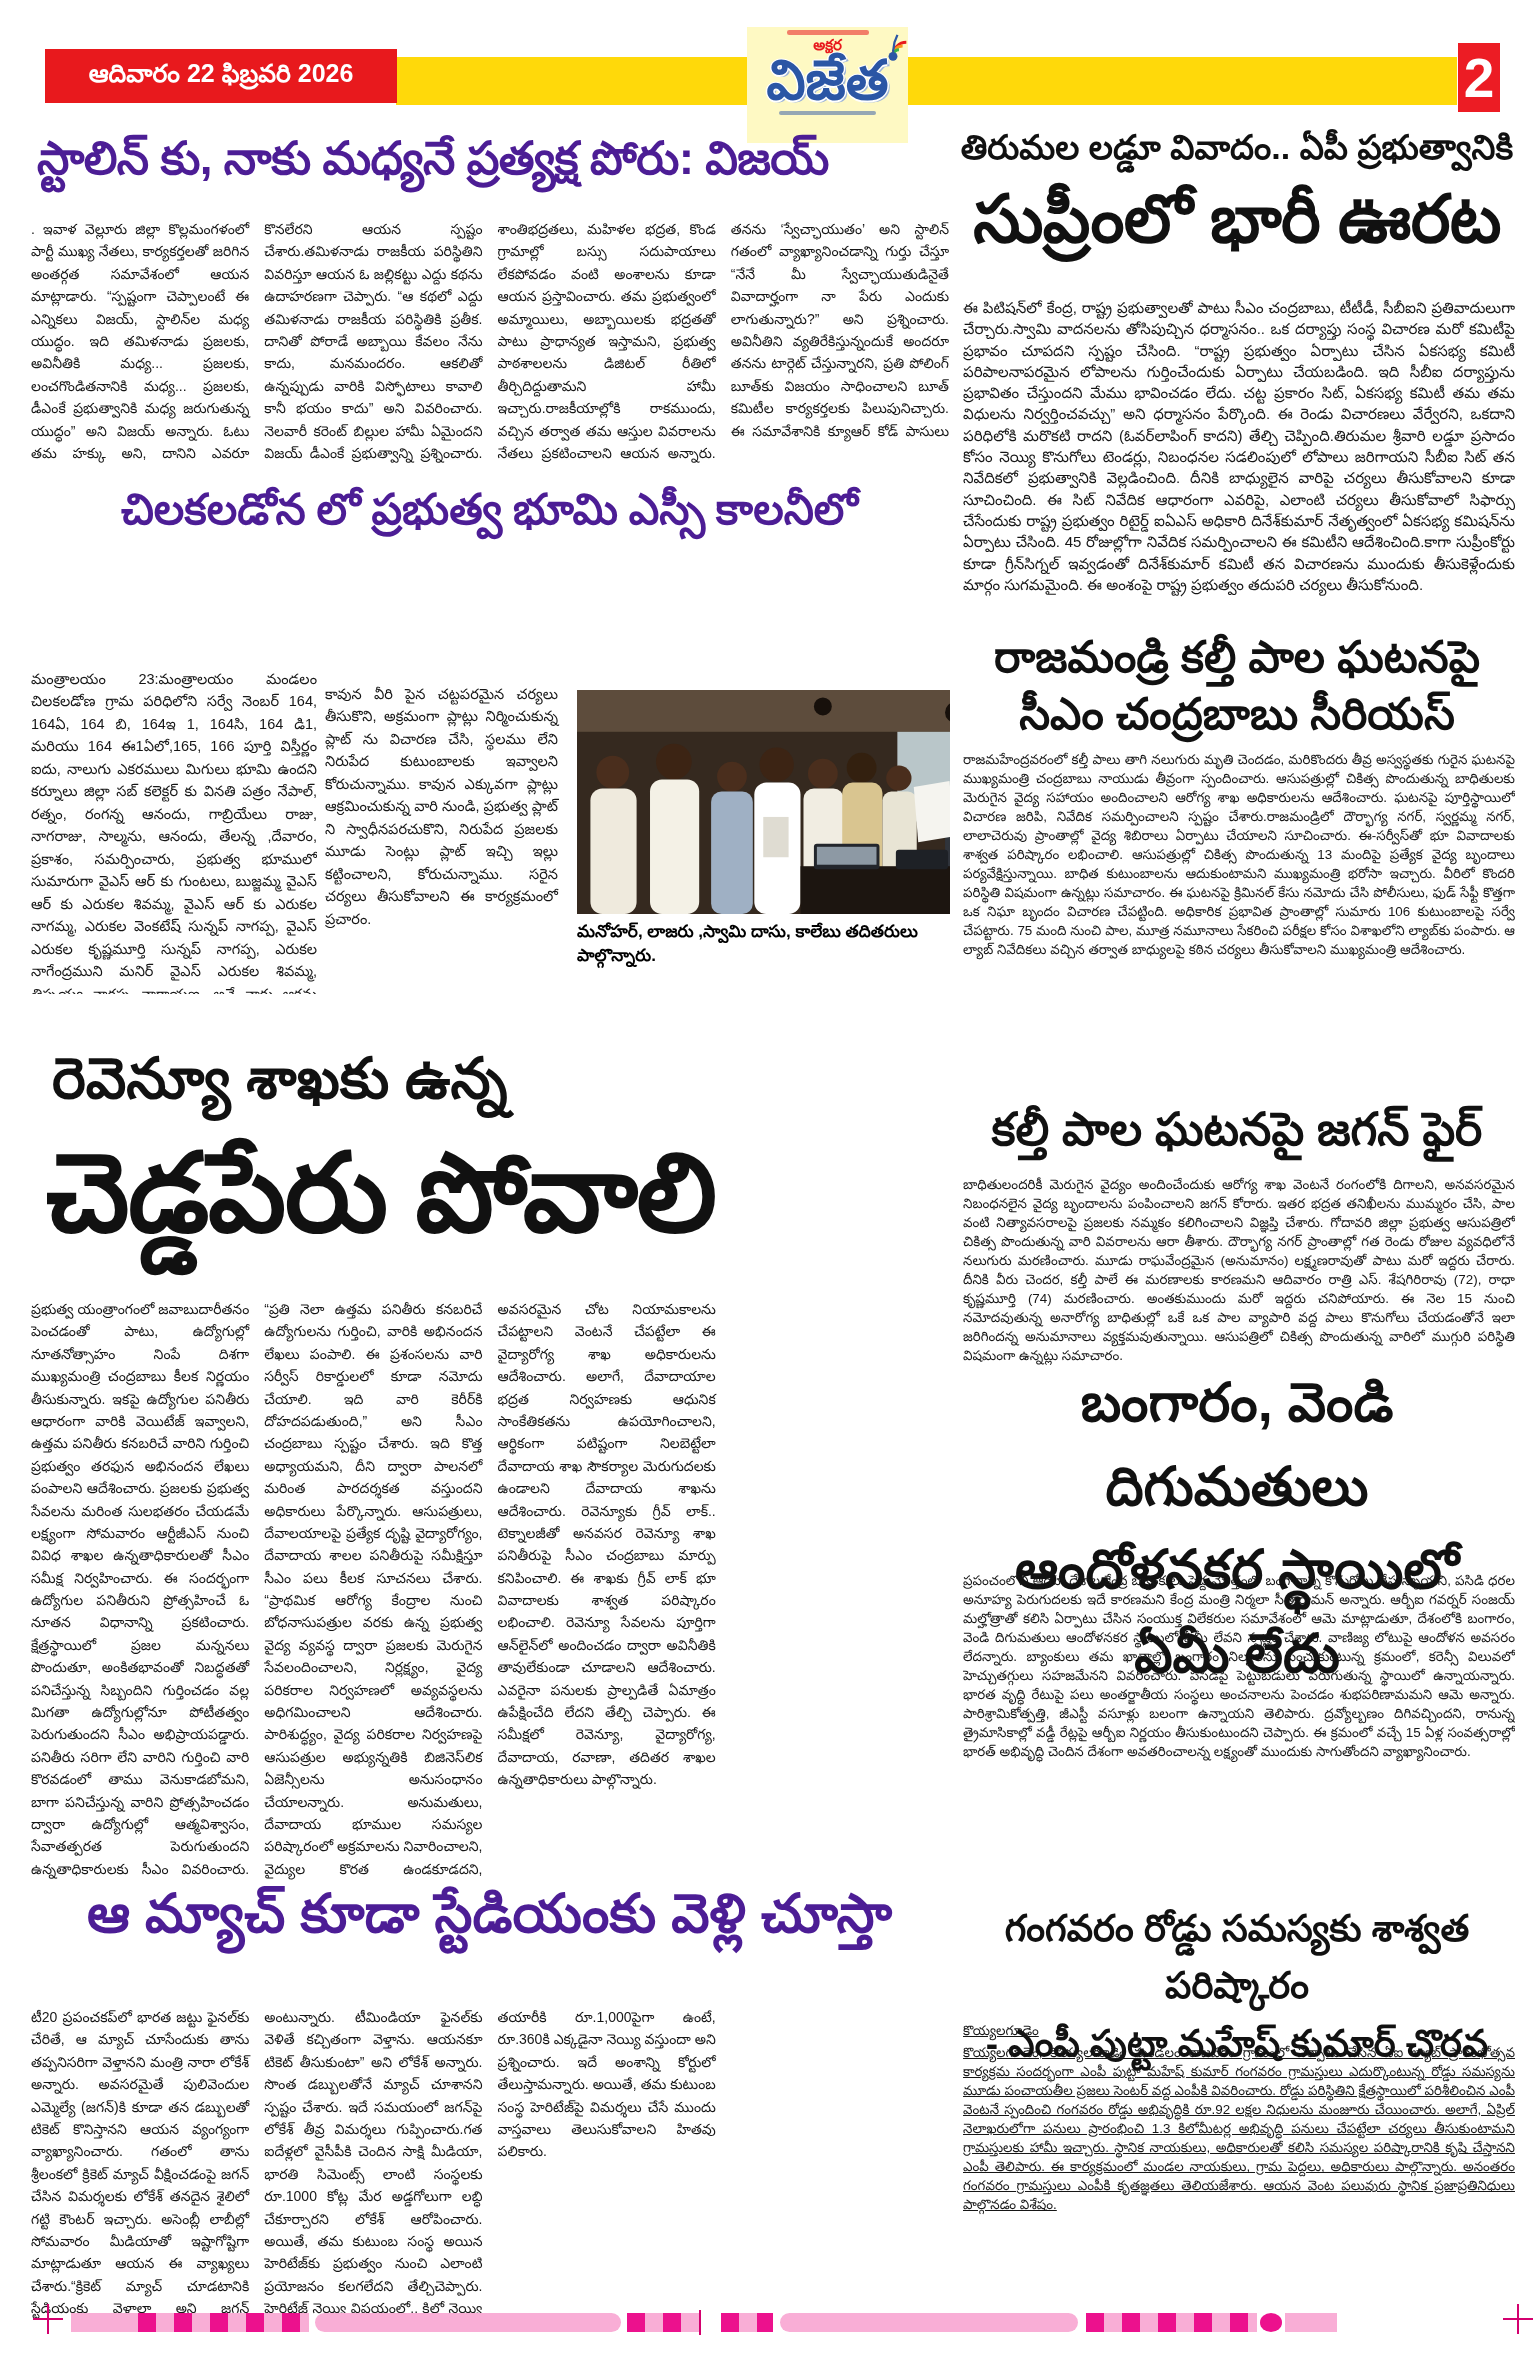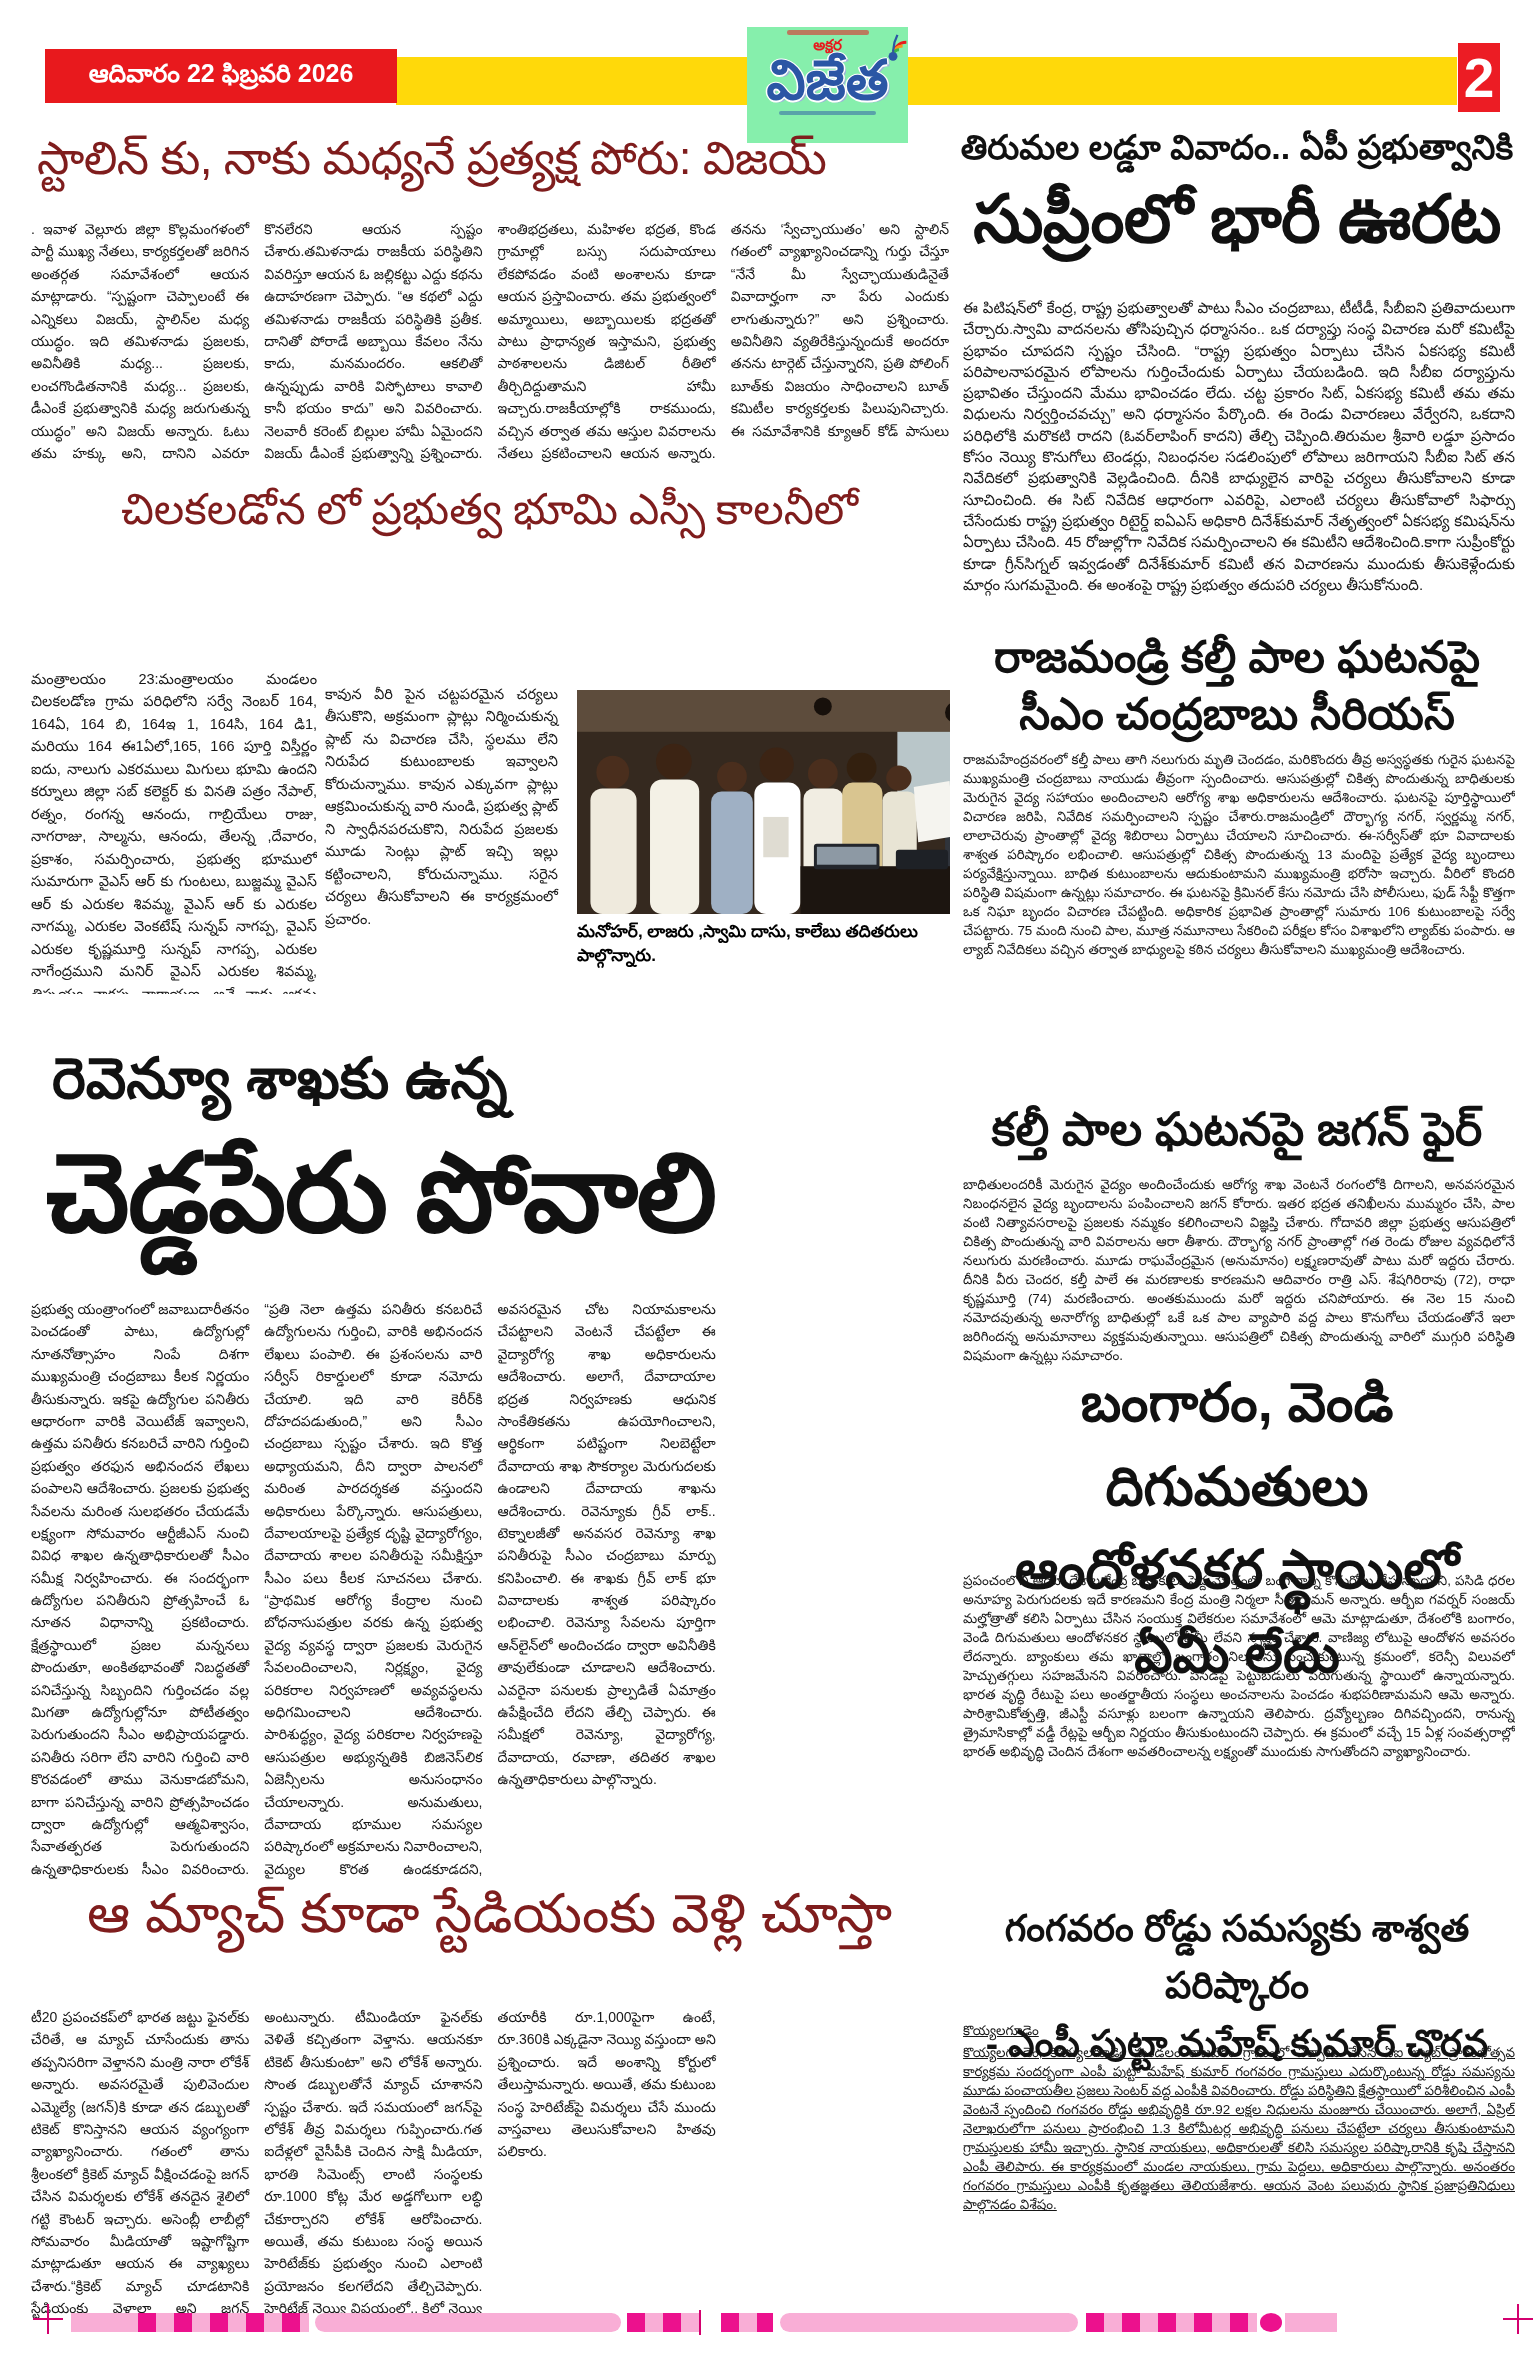--- a/index.html
+++ b/index.html
@@ -4,32 +4,32 @@
 <style>
   html,body{margin:0;padding:0;background:#ffffff;}
   .page{position:relative;width:1541px;height:2377px;background:#ffffff;overflow:hidden;
         font-family:"Liberation Sans",sans-serif;color:#111;}
   .abs{position:absolute;}
 
   
   .date-box{left:45px;top:49px;width:352px;height:54px;background:#e8191d;color:#fff;
             display:flex;align-items:center;justify-content:center;font-size:25px;font-weight:bold;}
   .yellow-strip{left:396px;top:57px;width:1061px;height:48px;background:#ffd90a;}
-  .masthead{left:747px;top:27px;width:161px;height:116px;background:#86efac;text-align:center;}
+  .masthead{left:747px;top:27px;width:161px;height:116px;background:#fef9c3;text-align:center;}
   .masthead .tiny-line{height:5.2px;width:82px;margin:3px auto 1.5px auto;background:#e8191d;opacity:.55;border-radius:2.2px;}
   .masthead .kicker{color:#e8191d;font-size:15px;font-weight:bold;line-height:1;}
   .masthead .title{color:#2b56a5;font-size:55px;font-weight:bold;line-height:1.05;
                    text-shadow:-1.5px 0 #fff,1.5px 0 #fff,0 1.5px #fff,0 -1.5px #fff,2.2px 2.2px 0 #9db4d8;}
   .masthead .tiny-line2{height:4.5px;width:97px;margin:1.5px auto 0 auto;background:#2b56a5;opacity:.5;border-radius:2.2px;}
   .masthead svg{position:absolute;right:-4.5px;top:-1.5px;}
   .pageno{left:1458px;top:43px;width:42px;height:69px;background:#ec1c24;color:#fff;
           display:flex;align-items:center;justify-content:center;font-size:55px;font-weight:bold;}
 
   
-  .hl{font-weight:normal;color:#7f1d1d;line-height:1.12;}
+  .hl{font-weight:bold;color:#4c1d95;line-height:1.12;}
   .hl-vijay{left:37px;top:133px;width:913px;font-size:46px;letter-spacing:-0.7px;}
   .hl-serif{font-family:"Liberation Serif",serif;text-align:center;}
   .hl-chk1{left:31px;top:486px;width:917px;font-size:43px;}
   .hl-chk2{left:31px;top:568px;width:917px;font-size:43px;}
   .rev-kicker{left:52px;top:1045px;width:820px;font-size:57px;font-weight:bold;}
   .rev-head{left:46px;top:1124px;width:902px;font-size:110px;font-weight:bold;letter-spacing:-1.5px;line-height:1.25;}
   .hl-match{left:31px;top:1883px;width:917px;font-size:54px;text-align:center;}
 
   .rr{left:960px;width:554px;text-align:center;}
   .sup-kicker{top:128px;font-size:34px;font-weight:bold;}

